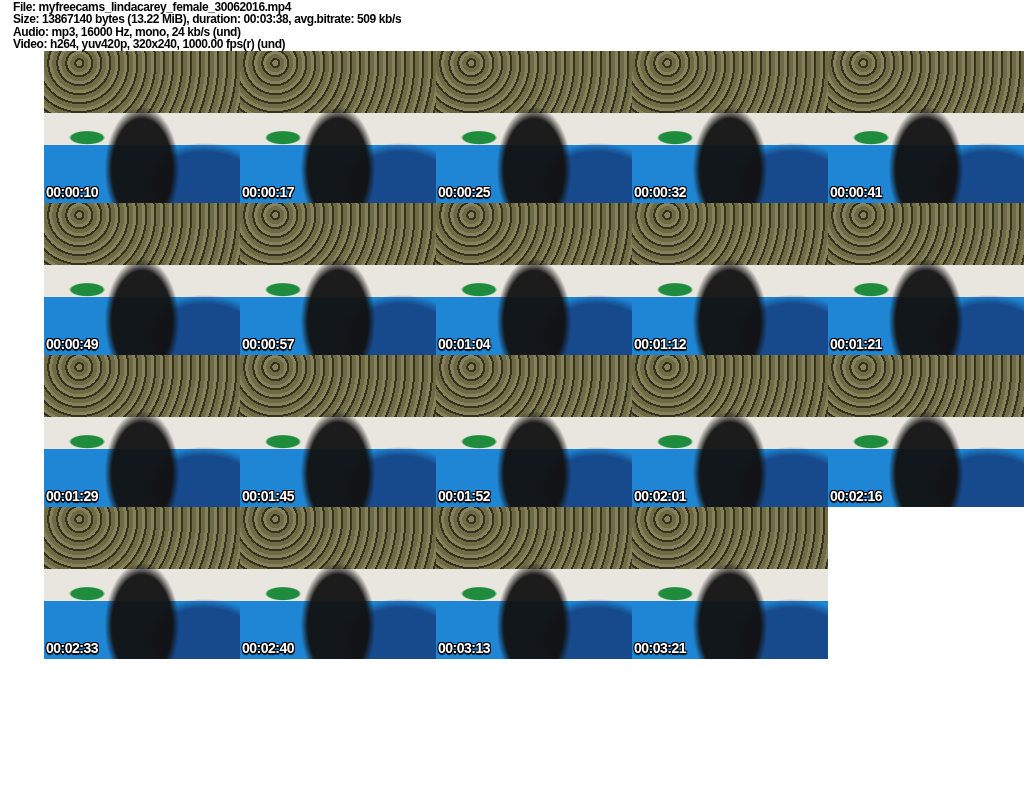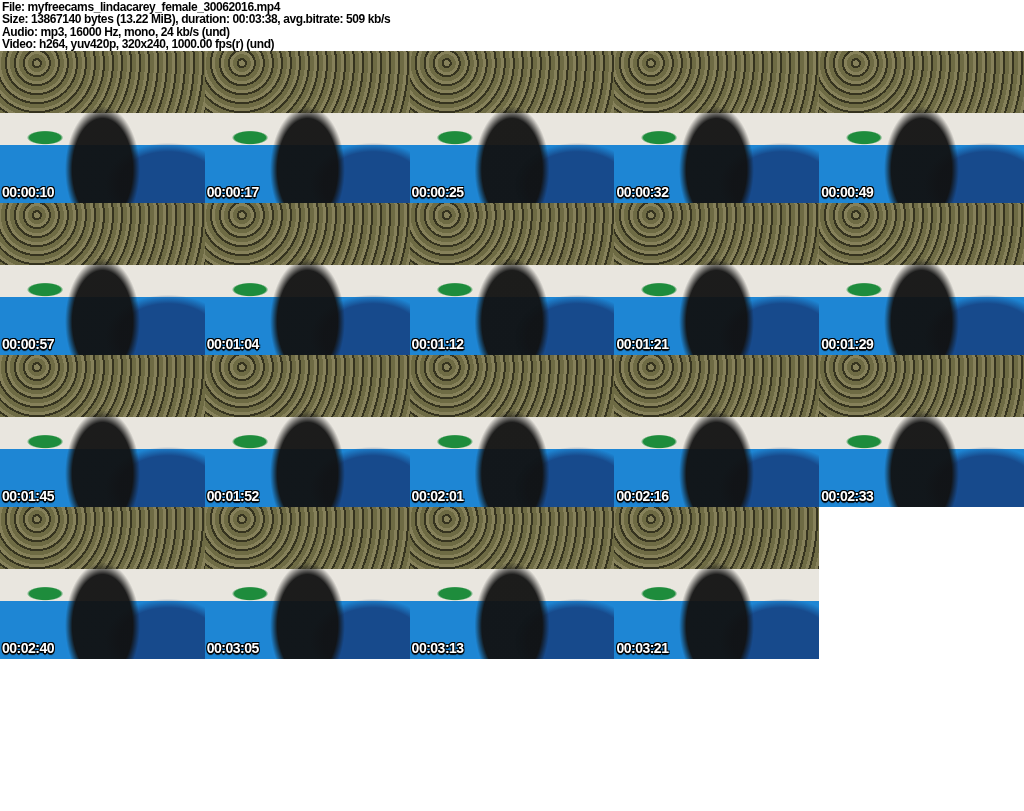--- a/index.html
+++ b/index.html
@@ -9,39 +9,40 @@
     background: #ffffff;
     overflow: hidden;
     font-family: "Liberation Sans", sans-serif;
   }
 
   
   .meta-header {
     width: 1024px;
     height: 51px;
     background: #ffffff;
-    padding: 1px 0 0 2px;
+    padding: 1px 0 0 13px;
   }
   .meta-line {
     font-size: 12px;
     line-height: 12.4px;
     font-weight: bold;
     color: #000000;
     letter-spacing: -0.4px;
     white-space: nowrap;
     font-family: "Liberation Sans", "DejaVu Sans", sans-serif;
   }
 
   
   .grid {
     width: 1024px;
     height: 760px;
     display: grid;
     grid-template-columns: repeat(5, 1fr);
     grid-auto-rows: 152px;
+    padding-left: 44px;
   }
   .cell {
     position: relative;
     overflow: hidden;
   }
   
   .frame-art {
     position: absolute;
     inset: 0;
     background-image:
@@ -93,20 +94,24 @@
   <div class="cell">
     <div class="frame-art"></div>
     <span class="ts">00:00:25</span>
   </div>
 
   <div class="cell">
     <div class="frame-art"></div>
     <span class="ts">00:00:32</span>
   </div>
 
+  <div class="cell">
+    <div class="frame-art"></div>
+    <span class="ts">00:00:41</span>
+  </div>
 
   <div class="cell">
     <div class="frame-art"></div>
     <span class="ts">00:00:49</span>
   </div>
 
   <div class="cell">
     <div class="frame-art"></div>
     <span class="ts">00:00:57</span>
   </div>
@@ -159,24 +164,20 @@
     <span class="ts">00:02:33</span>
   </div>
 
   <div class="cell">
     <div class="frame-art"></div>
     <span class="ts">00:02:40</span>
   </div>
 
 
 
-  <div class="cell">
-    <div class="frame-art"></div>
-    <span class="ts">00:03:05</span>
-  </div>
 
   <div class="cell">
     <div class="frame-art"></div>
     <span class="ts">00:03:13</span>
   </div>
 
   <div class="cell">
     <div class="frame-art"></div>
     <span class="ts">00:03:21</span>
   </div>

